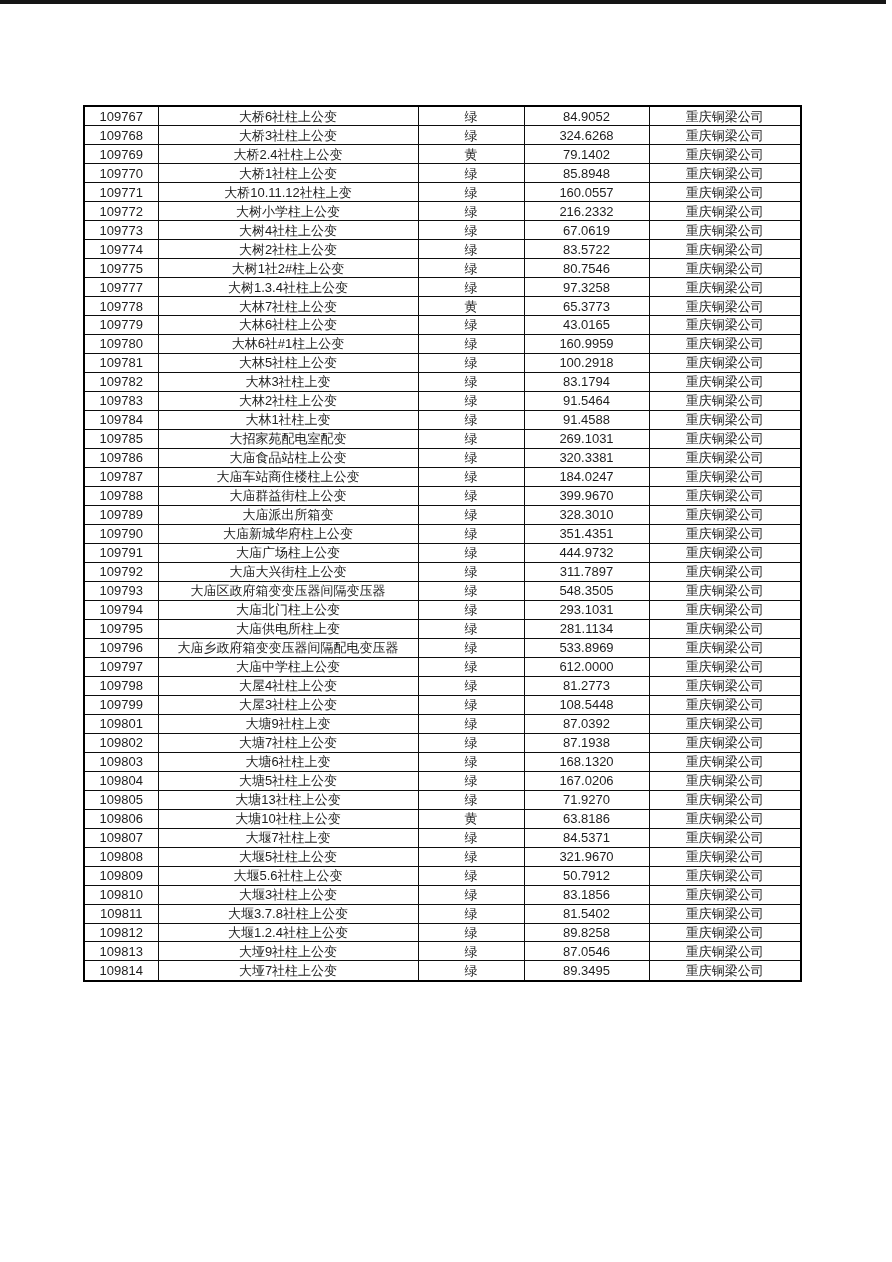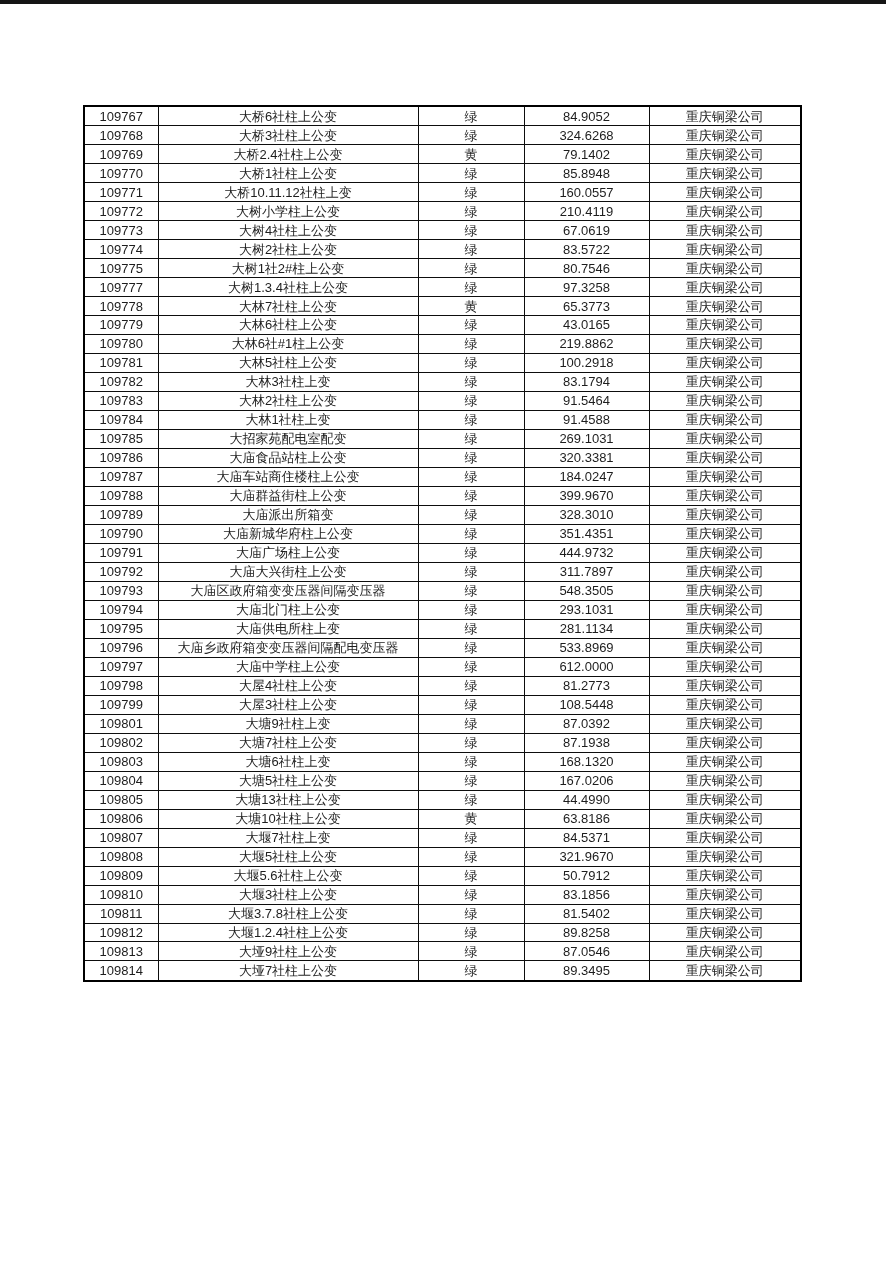--- a/index.html
+++ b/index.html
@@ -92,21 +92,21 @@
     <td>109771</td>
     <td>大桥10.11.12社柱上变</td>
     <td>绿</td>
     <td>160.0557</td>
     <td>重庆铜梁公司</td>
   </tr>
         <tr>
     <td>109772</td>
     <td>大树小学柱上公变</td>
     <td>绿</td>
-    <td>210.4119</td>
+    <td>216.2332</td>
     <td>重庆铜梁公司</td>
   </tr>
         <tr>
     <td>109773</td>
     <td>大树4社柱上公变</td>
     <td>绿</td>
     <td>67.0619</td>
     <td>重庆铜梁公司</td>
   </tr>
         <tr>
@@ -141,21 +141,21 @@
     <td>109779</td>
     <td>大林6社柱上公变</td>
     <td>绿</td>
     <td>43.0165</td>
     <td>重庆铜梁公司</td>
   </tr>
         <tr>
     <td>109780</td>
     <td>大林6社#1柱上公变</td>
     <td>绿</td>
-    <td>219.8862</td>
+    <td>160.9959</td>
     <td>重庆铜梁公司</td>
   </tr>
         <tr>
     <td>109781</td>
     <td>大林5社柱上公变</td>
     <td>绿</td>
     <td>100.2918</td>
     <td>重庆铜梁公司</td>
   </tr>
         <tr>
@@ -309,21 +309,21 @@
     <td>109804</td>
     <td>大塘5社柱上公变</td>
     <td>绿</td>
     <td>167.0206</td>
     <td>重庆铜梁公司</td>
   </tr>
         <tr>
     <td>109805</td>
     <td>大塘13社柱上公变</td>
     <td>绿</td>
-    <td>44.4990</td>
+    <td>71.9270</td>
     <td>重庆铜梁公司</td>
   </tr>
         <tr>
     <td>109806</td>
     <td>大塘10社柱上公变</td>
     <td>黄</td>
     <td>63.8186</td>
     <td>重庆铜梁公司</td>
   </tr>
         <tr>

